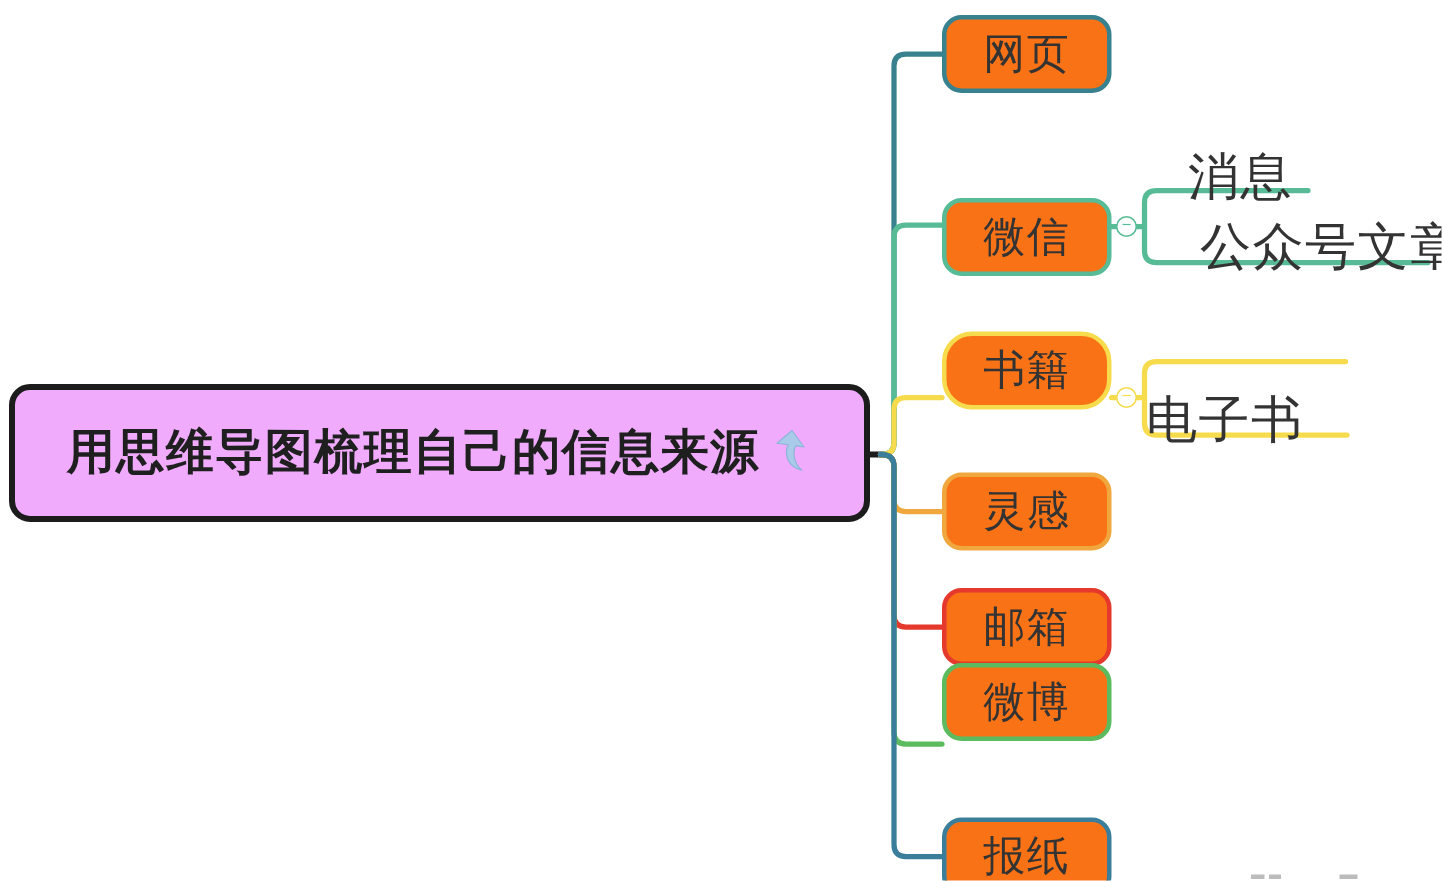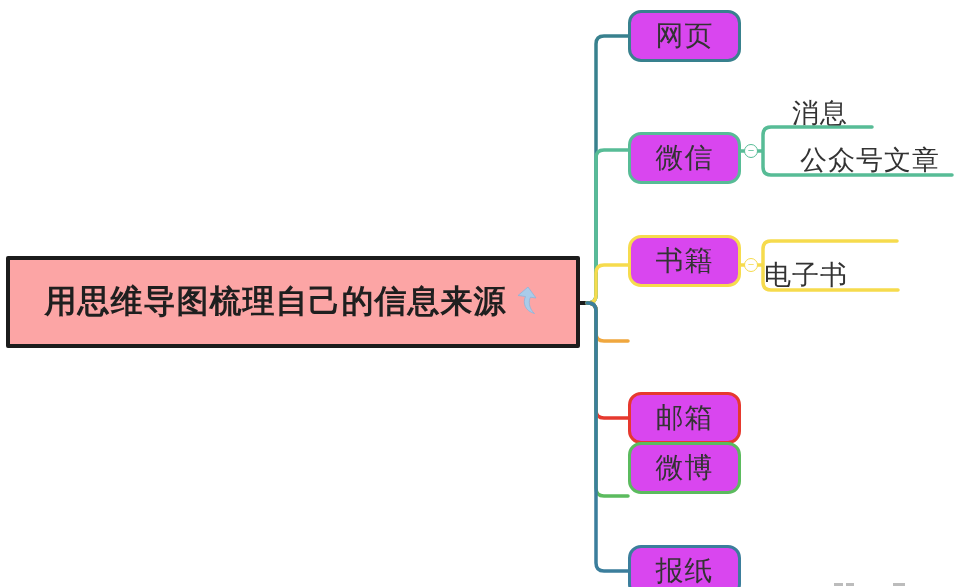--- a/index.html
+++ b/index.html
@@ -4,35 +4,35 @@
 <style>
   html,body{margin:0;padding:0;}
   body{font-family:"Liberation Sans","DejaVu Sans",sans-serif;}
   #canvas{position:relative;width:961px;height:587px;overflow:hidden;background:#ffffff;}
 
   svg.wires{position:absolute;left:0;top:0;z-index:1;}
   .wire{fill:none;stroke:var(--c,#888);stroke-width:3.5;stroke-linecap:round;}
   .wire-black{fill:none;stroke:#1c1c1c;stroke-width:4;stroke-linecap:round;}
 
   .central{position:absolute;left:6px;top:256px;width:574px;height:92px;box-sizing:border-box;
-    border:4px solid var(--c,#1c1c1c);border-radius:2px;background:#fca5a5;z-index:2;
+    border:4px solid var(--c,#1c1c1c);border-radius:14px;background:#f0abfc;z-index:2;
     display:flex;align-items:center;justify-content:center;gap:9px;
     font-size:32px;font-weight:bold;color:#1f1f1f;letter-spacing:1px;}
   .central .link-icon{display:inline-block;width:26px;height:30px;flex:0 0 auto;margin-top:-4px;}
 
   .topic{position:absolute;left:628px;width:113px;height:52px;box-sizing:border-box;
-    border:3.5px solid var(--c,#888);border-radius:13px;background:#d946ef;z-index:2;
+    border:3.5px solid var(--c,#888);border-radius:13px;background:#f97316;z-index:2;
     display:flex;align-items:center;justify-content:center;
     font-size:28px;color:#333;letter-spacing:1px;}
 
   .badge{position:absolute;left:744px;width:14px;height:14px;box-sizing:border-box;z-index:3;
     border:1.5px solid var(--c,#888);border-radius:50%;background:#fff;color:var(--c,#888);
     font-size:11px;line-height:11px;text-align:center;}
 
-  .sub-label{position:absolute;z-index:2;font-size:27px;color:#333;letter-spacing:1px;white-space:nowrap;}
+  .sub-label{position:absolute;z-index:2;font-size:34px;color:#333;letter-spacing:1px;white-space:nowrap;}
 
   .artifact{position:absolute;height:3px;background:#bcbcbc;z-index:1;}
 </style>
 </head>
 <body>
 
 <div id="canvas" style="background: rgb(255, 255, 255);">
 
   <svg class="wires" width="961" height="587" viewBox="0 0 961 587">
 
@@ -60,22 +60,25 @@
       </svg>
     </span>
   </div>
 
   <div class="topic" style="top: 10px; --c: #38818E;">
       <span>网页</span>
     </div>
   <div class="topic" style="top: 132px; --c: #57BC96;">
       <span>微信</span>
     </div>
-  <div class="topic" style="top: 235px; --c: #F6DB4D;">
+  <div class="topic" style="top: 221px; border-radius: 20px; --c: #F6DB4D;">
       <span>书籍</span>
+    </div>
+  <div class="topic" style="top: 315px; --c: #F0A73E;">
+      <span>灵感</span>
     </div>
   <div class="topic" style="top: 392px; --c: #E6392E;">
       <span>邮箱</span>
     </div>
   <div class="topic" style="top: 442px; --c: #5BBB5E;">
       <span>微博</span>
     </div>
   <div class="topic" style="top: 545px; --c: #3B7E9C;">
       <span>报纸</span>
     </div>

